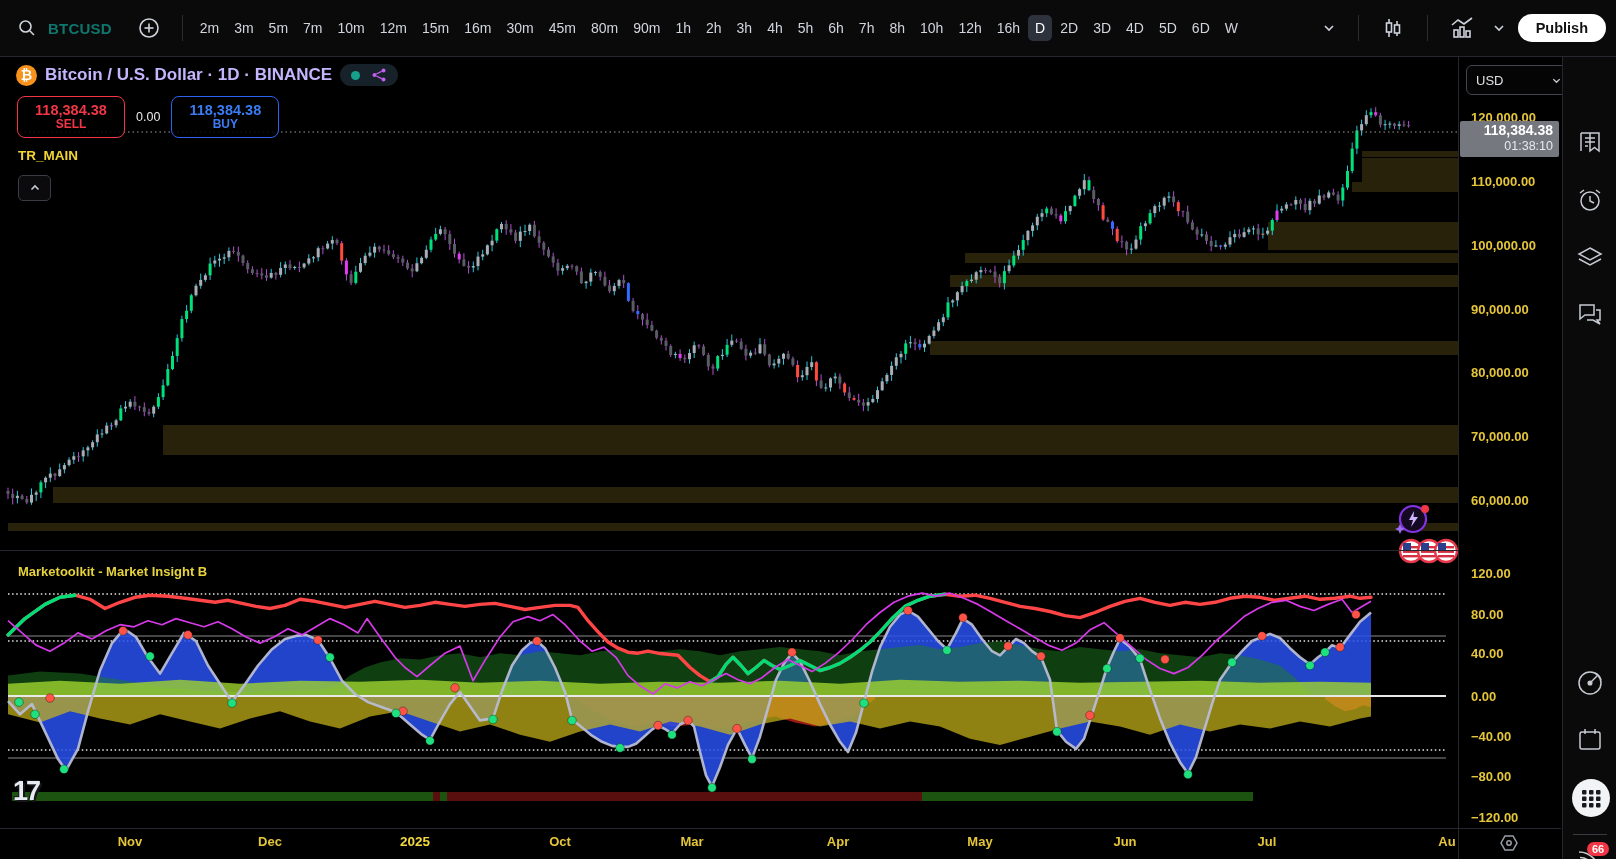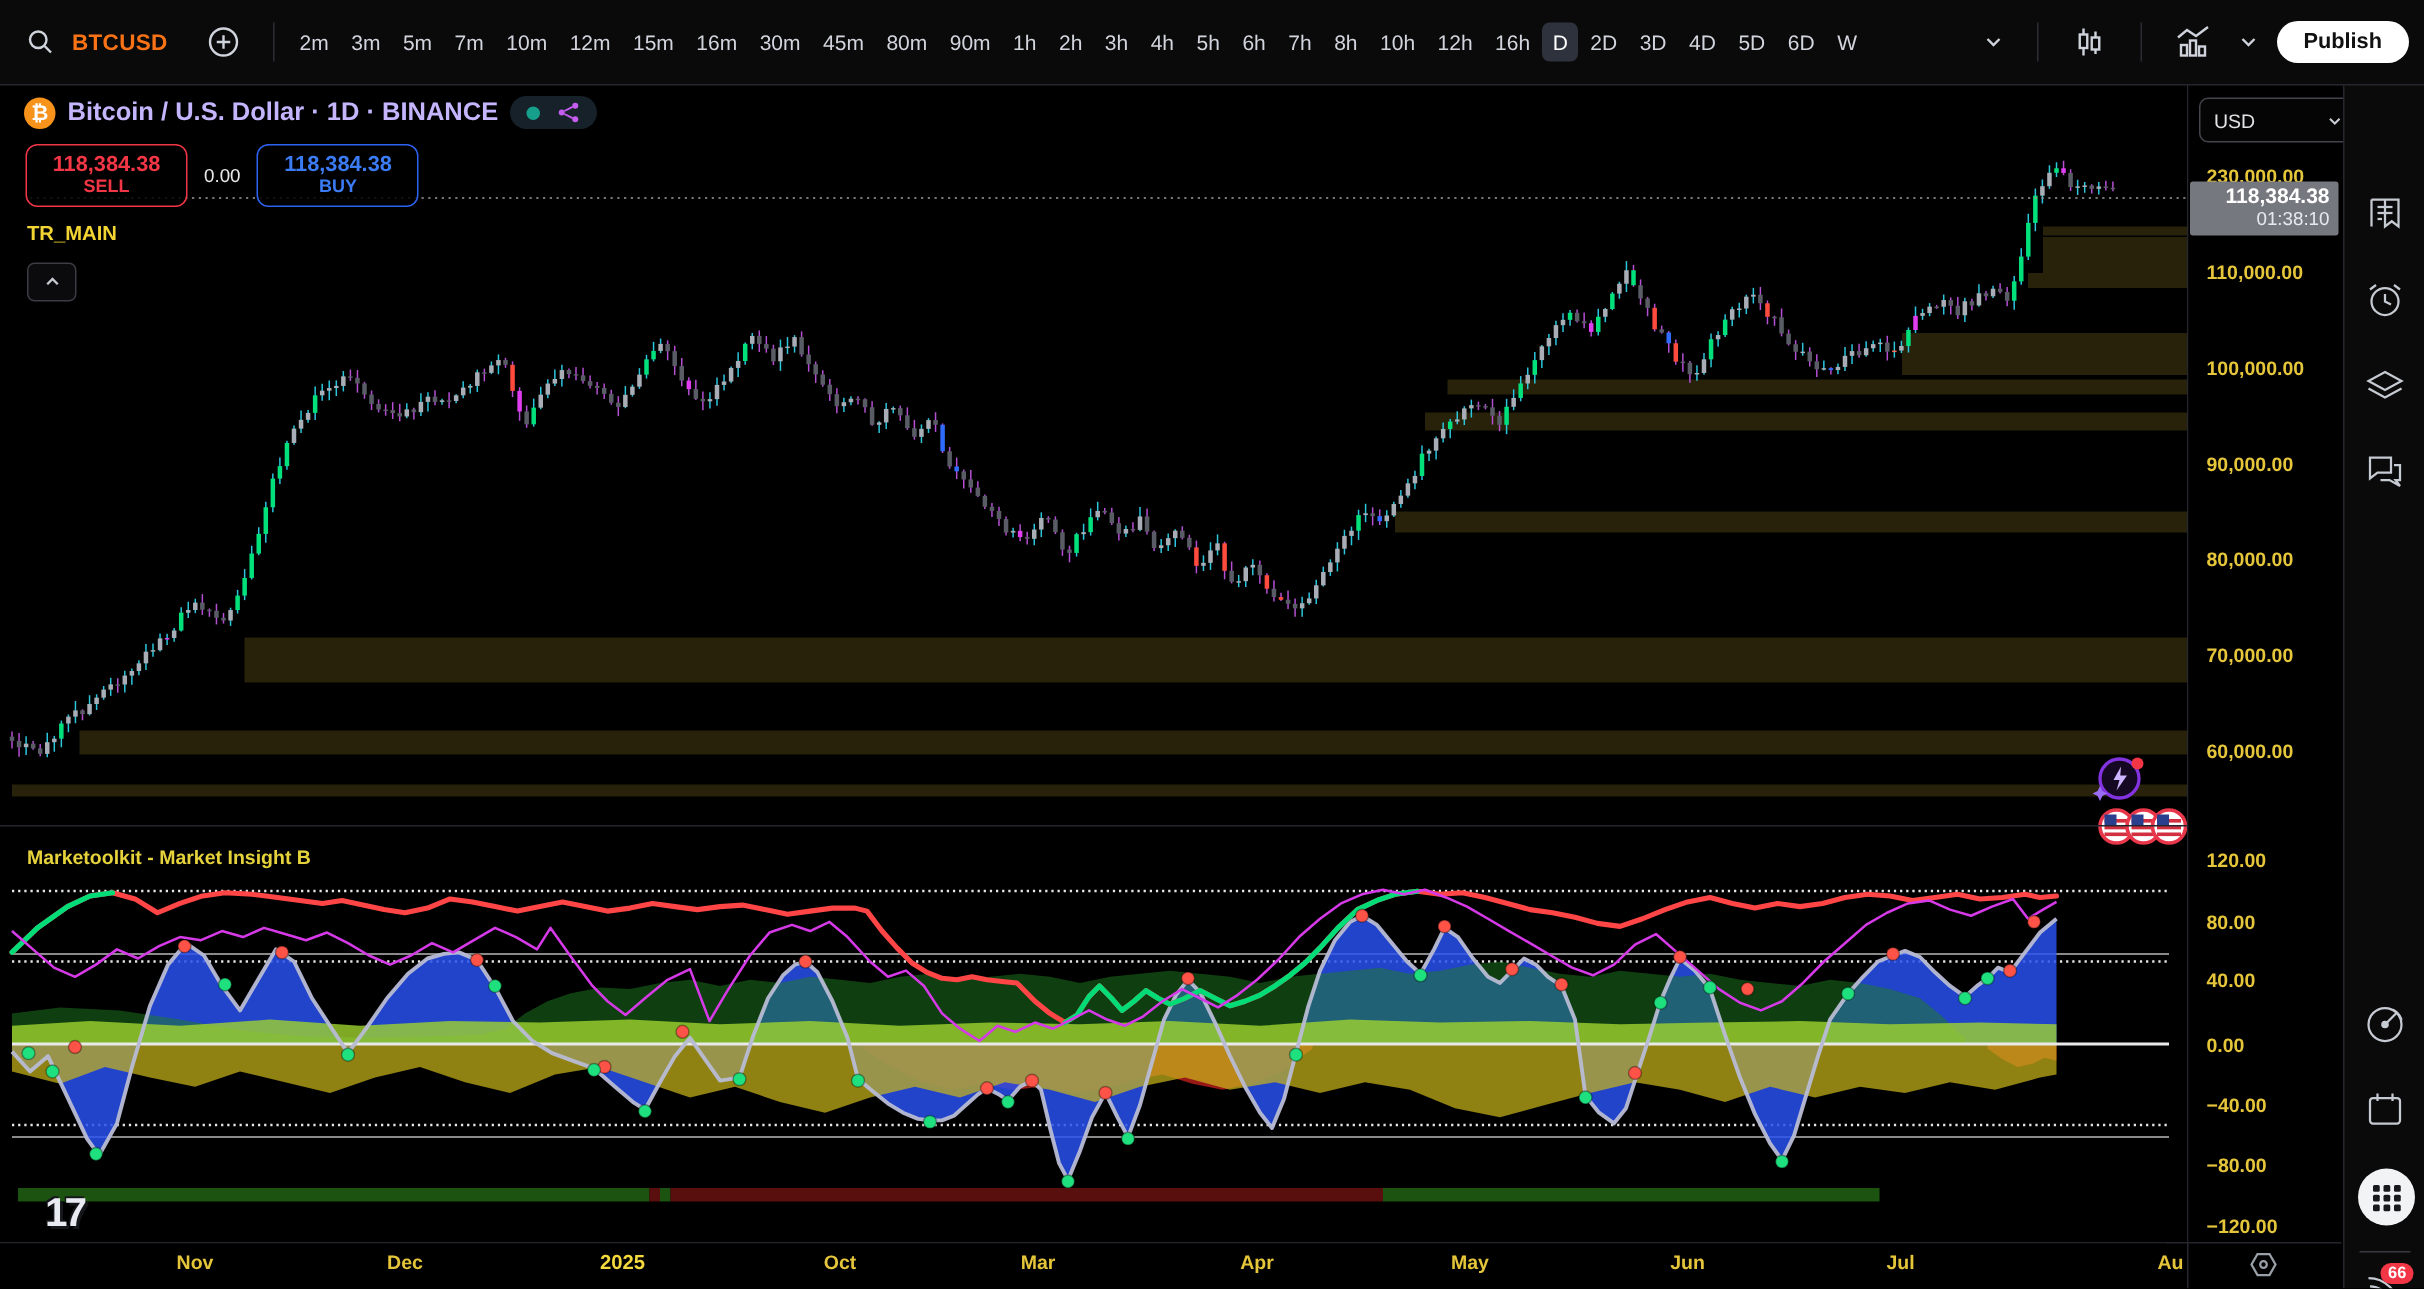--- a/index.html
+++ b/index.html
@@ -2,21 +2,21 @@
 <html><head>
 <meta charset="utf-8">
 <style>
   html,body{margin:0;padding:0;background:#000;}
   #app{position:relative;width:1616px;height:859px;background:#000;overflow:hidden;
        font-family:"Liberation Sans","DejaVu Sans",sans-serif;color:#d8dbe3;}
   
   #topbar{position:absolute;left:0;top:0;width:1616px;height:56px;background:#0a0a0a;
           border-bottom:1px solid #26262e;display:flex;align-items:center;z-index:30;}
   .tb-left{display:flex;align-items:center;gap:8px;padding-left:14px;}
-  .symbol-name{font-size:15px;font-weight:bold;color:#f97316;letter-spacing:.2px;}
+  .symbol-name{font-size:15px;font-weight:bold;color:#0f766e;letter-spacing:.2px;}
   .tb-divider{width:1px;height:26px;background:#2c2c34;margin:0 10px;}
   #tf-list{display:flex;align-items:center;gap:1px;}
   .tf{padding:5px 7px;font-size:14px;color:#d2d5dd;border-radius:5px;cursor:pointer;white-space:nowrap;}
   .tf.active{background:#2e323d;color:#fff;}
   .tb-right{margin-left:auto;display:flex;align-items:center;gap:8px;padding-right:10px;}
   #publish-btn{background:#fff;color:#111;font-size:14.5px;font-weight:600;border:none;
                border-radius:16px;padding:6px 18px;cursor:pointer;}
   .icon-btn{background:none;border:none;padding:4px;cursor:pointer;display:flex;align-items:center;}
   .icon-btn svg{stroke:#cfd3dc;fill:none;stroke-width:1.6;}
   
@@ -35,22 +35,22 @@
   .trade-price{font-size:14.5px;font-weight:bold;}
   .trade-label{font-size:12px;font-weight:600;}
   #spread{font-size:12.5px;color:#e8e8e8;padding:0 4px;}
   #tr-main{position:absolute;left:18px;top:148px;color:#f2d433;font-size:13.5px;font-weight:bold;z-index:20;
            text-shadow:1px 1px 1px #000;}
   #collapse-chip{position:absolute;left:18px;top:175px;width:31px;height:24px;border:1px solid #3c3c44;
                  border-radius:5px;background:#0b0b0d;display:flex;align-items:center;justify-content:center;
                  cursor:pointer;z-index:20;}
   #ind-title{position:absolute;left:18px;top:564px;color:#e6d33c;font-size:13px;font-weight:bold;z-index:20;
              text-shadow:1px 1px 1px #000;}
-  #tv-logo{position:absolute;left:13px;top:793px;font-size:27px;font-weight:900;color:#e8ebf2;z-index:20;
-           text-shadow:2px 2px 0 #15161a, -1px -1px 0 #15161a;letter-spacing:-2px;cursor:pointer;margin-left:17px;}
+  #tv-logo{position:absolute;left:13px;top:776px;font-size:27px;font-weight:900;color:#e8ebf2;z-index:20;
+           text-shadow:2px 2px 0 #15161a, -1px -1px 0 #15161a;letter-spacing:-2px;cursor:pointer;}
   
   #price-axis{position:absolute;left:1459px;top:56px;width:102px;height:772px;background:#000;z-index:15;}
   #usd-btn{position:absolute;left:7px;top:9px;width:86px;height:28px;border:1px solid #44444c;border-radius:6px;
            background:#050505;color:#e2e2e6;font-size:13px;display:flex;align-items:center;
            justify-content:space-between;padding:0 9px;cursor:pointer;}
   .ax-label{position:absolute;left:12px;color:#e5c53a;font-size:13px;font-weight:bold;white-space:nowrap;}
   #price-tag{position:absolute;left:1px;top:65px;width:99px;height:36px;background:#75797f;border-radius:2px;
              padding:1px 6px;z-index:6;box-sizing:border-box;}
   #tag-price{color:#fff;font-weight:bold;font-size:14px;line-height:17px;text-align:right;}
   #tag-countdown{color:#e6e9ed;font-size:12.5px;line-height:15px;text-align:right;}
@@ -923,21 +923,21 @@
   </svg>
 
   <div id="price-axis">
     <div id="usd-btn">
       <span>USD</span>
       <svg width="11" height="11" viewBox="0 0 12 12">
         <polyline points="2.5,4.5 6,8 9.5,4.5" fill="none" stroke="#c6cad2" stroke-width="1.5"></polyline>
       </svg>
     </div>
     <div id="axis-labels">
-        <span class="ax-label" style="top: 54px;">230,000.00</span>
+        <span class="ax-label" style="top: 54px;">120,000.00</span>
         <span class="ax-label" style="top: 118px;">110,000.00</span>
         <span class="ax-label" style="top: 182px;">100,000.00</span>
         <span class="ax-label" style="top: 246px;">90,000.00</span>
         <span class="ax-label" style="top: 309px;">80,000.00</span>
         <span class="ax-label" style="top: 373px;">70,000.00</span>
         <span class="ax-label" style="top: 437px;">60,000.00</span>
         <span class="ax-label" style="top: 510px;">120.00</span>
         <span class="ax-label" style="top: 551px;">80.00</span>
         <span class="ax-label" style="top: 590px;">40.00</span>
         <span class="ax-label" style="top: 633px;">0.00</span>

